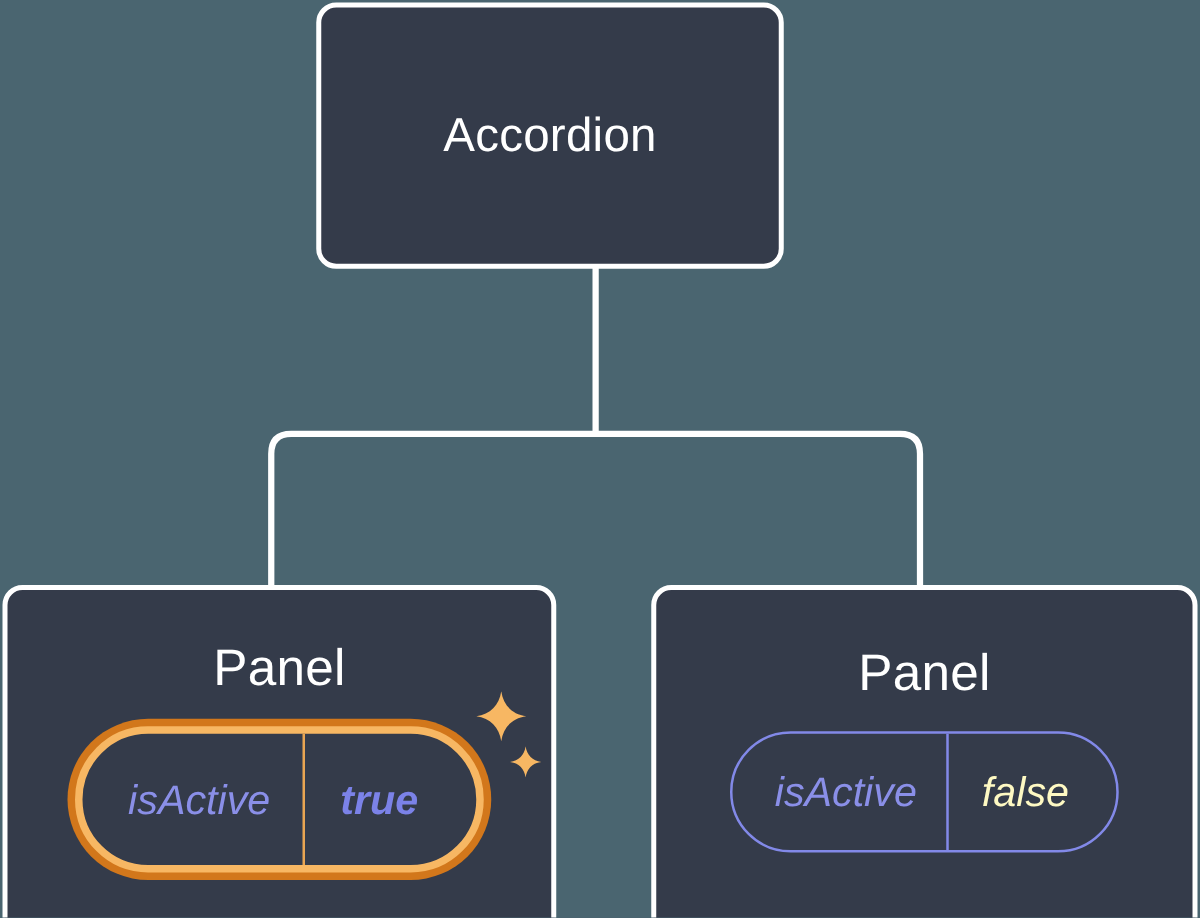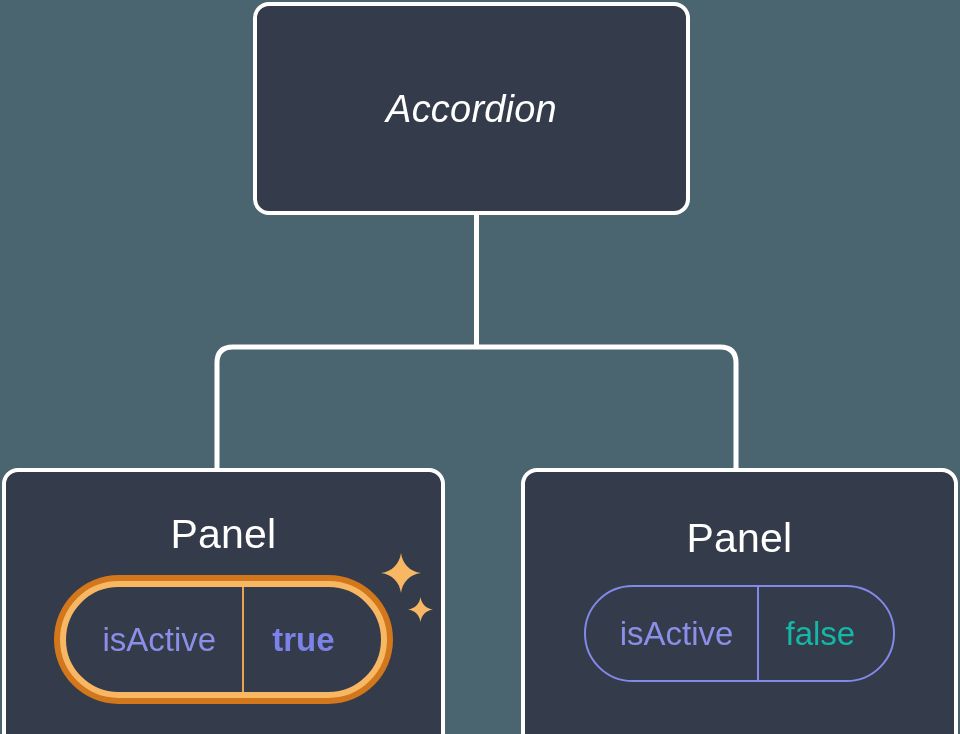--- a/index.html
+++ b/index.html
@@ -41,24 +41,23 @@
     border: 4px solid #ffffff;
     border-radius: 16px;
     display: flex;
     flex-direction: column;
     align-items: center;
   }
 
   .node-root {
     left: 253px;
     top: 2px;
-    width: 437px;
+    width: 374px;
     height: 213px;
     justify-content: center;
-    font-style: italic;
   }
 
   .node-child-left {
     left: 2px;
     top: 468px;
     width: 443px;
     height: 290px;
     padding-top: 42px;
   }
 
@@ -108,31 +107,32 @@
     border: 6px solid #f7b763;
     box-shadow: 0 0 0 6px #d2771b;
     height: 117px;
   }
 
   .pill-cell {
     display: flex;
     align-items: center;
     justify-content: center;
     white-space: nowrap;
+    font-style: italic;
   }
 
   .pill-plain .pill-key {
     padding: 0 24px 0 34px;
     color: #8a8fe8;
     font-size: 33px;
     font-weight: 400;
   }
   .pill-plain .pill-val {
     padding: 0 38px 0 26px;
-    color: #14b8a6;
+    color: #fef9c3;
     font-size: 33px;
     font-weight: 400;
     border-left: 2px solid #8289e8;
   }
 
   .pill-highlight .pill-key {
     padding: 0 26px 0 36px;
     color: #8a8fe8;
     font-size: 33px;
     font-weight: 400;

